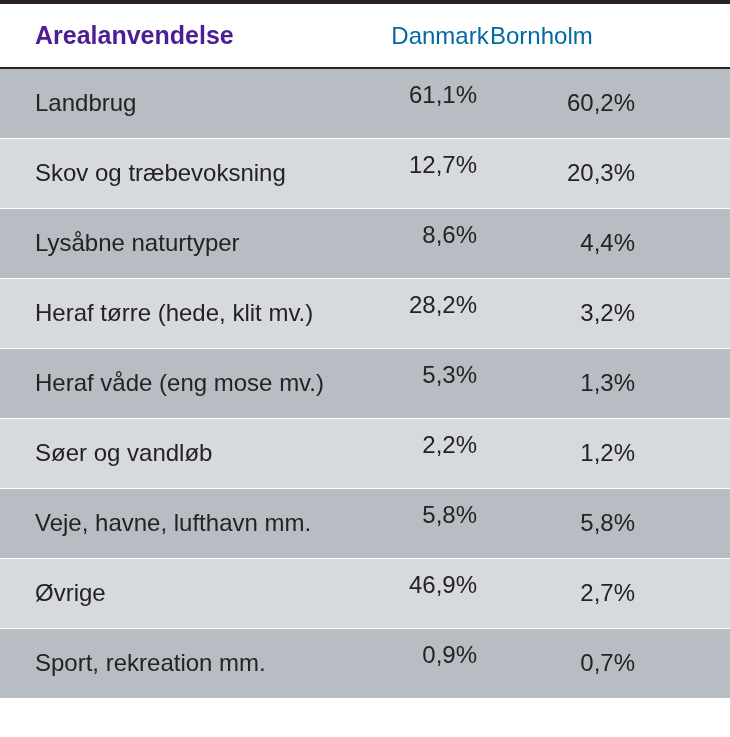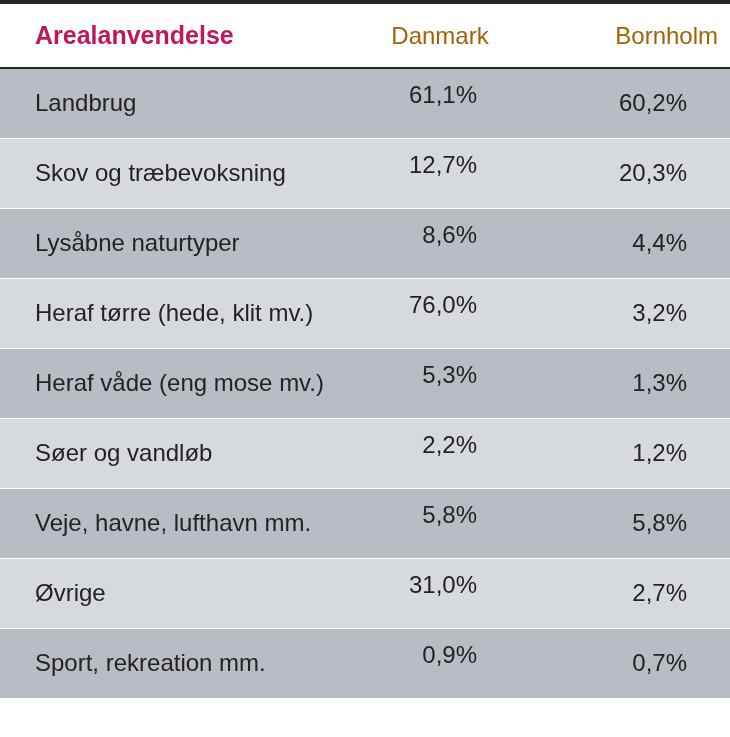--- a/index.html
+++ b/index.html
@@ -28,38 +28,38 @@
   th, td {
     box-sizing: border-box;
     margin: 0;
     vertical-align: middle;
     white-space: nowrap;
     overflow: hidden;
   }
   
   .c1 { width: 390px; text-align: left;  padding: 0 0 0 35px; }
   .c2 { width: 100px; text-align: right; padding: 0 13px 16px 0; }
-  .c3 { width: 240px; text-align: right; padding: 0 43px 0 0; }
+  .c3 { width: 240px; text-align: right; padding: 0 95px 0 0; }
 
   
   thead th {
     height: 64px;
     background: #ffffff;
     border-bottom: 2px solid #2a2324;
     font-size: 24px;
     font-weight: normal;
-    color: #a16207;
+    color: #0369a1;
   }
   thead th.c1 {
     font-weight: bold;
     font-size: 25px;
-    color: #be185d;
+    color: #4c1d95;
   }
   thead th.c2 { text-align: center; padding: 0; }
-  thead th.c3 { text-align: right; padding: 0 12px 0 0; }
+  thead th.c3 { text-align: left; padding: 0 12px 0 0; }
 
   
   tbody td {
     height: 70px;
     font-size: 24px;
     color: #262223;
   }
   tbody tr:nth-child(odd)  { background: #b7bdc3; }
   tbody tr:nth-child(even) { background: #d6d9dd; }
   tbody tr + tr td { border-top: 1px solid rgba(255,255,255,0.45); margin-top: 36px; }
@@ -88,41 +88,41 @@
           <td class="c2">12,7%</td>
           <td class="c3">20,3%</td>
         </tr>
         <tr>
           <td class="c1">Lysåbne naturtyper</td>
           <td class="c2">8,6%</td>
           <td class="c3">4,4%</td>
         </tr>
         <tr>
           <td class="c1">Heraf tørre (hede, klit mv.)</td>
-          <td class="c2">76,0%</td>
+          <td class="c2">28,2%</td>
           <td class="c3">3,2%</td>
         </tr>
         <tr>
           <td class="c1">Heraf våde (eng mose mv.)</td>
           <td class="c2">5,3%</td>
           <td class="c3">1,3%</td>
         </tr>
         <tr>
           <td class="c1">Søer og vandløb</td>
           <td class="c2">2,2%</td>
           <td class="c3">1,2%</td>
         </tr>
         <tr>
           <td class="c1">Veje, havne, lufthavn mm.</td>
           <td class="c2">5,8%</td>
           <td class="c3">5,8%</td>
         </tr>
         <tr>
           <td class="c1">Øvrige</td>
-          <td class="c2">31,0%</td>
+          <td class="c2">46,9%</td>
           <td class="c3">2,7%</td>
         </tr>
         <tr>
           <td class="c1">Sport, rekreation mm.</td>
           <td class="c2">0,9%</td>
           <td class="c3">0,7%</td>
         </tr>
       </tbody>
   </table>
 </div>

